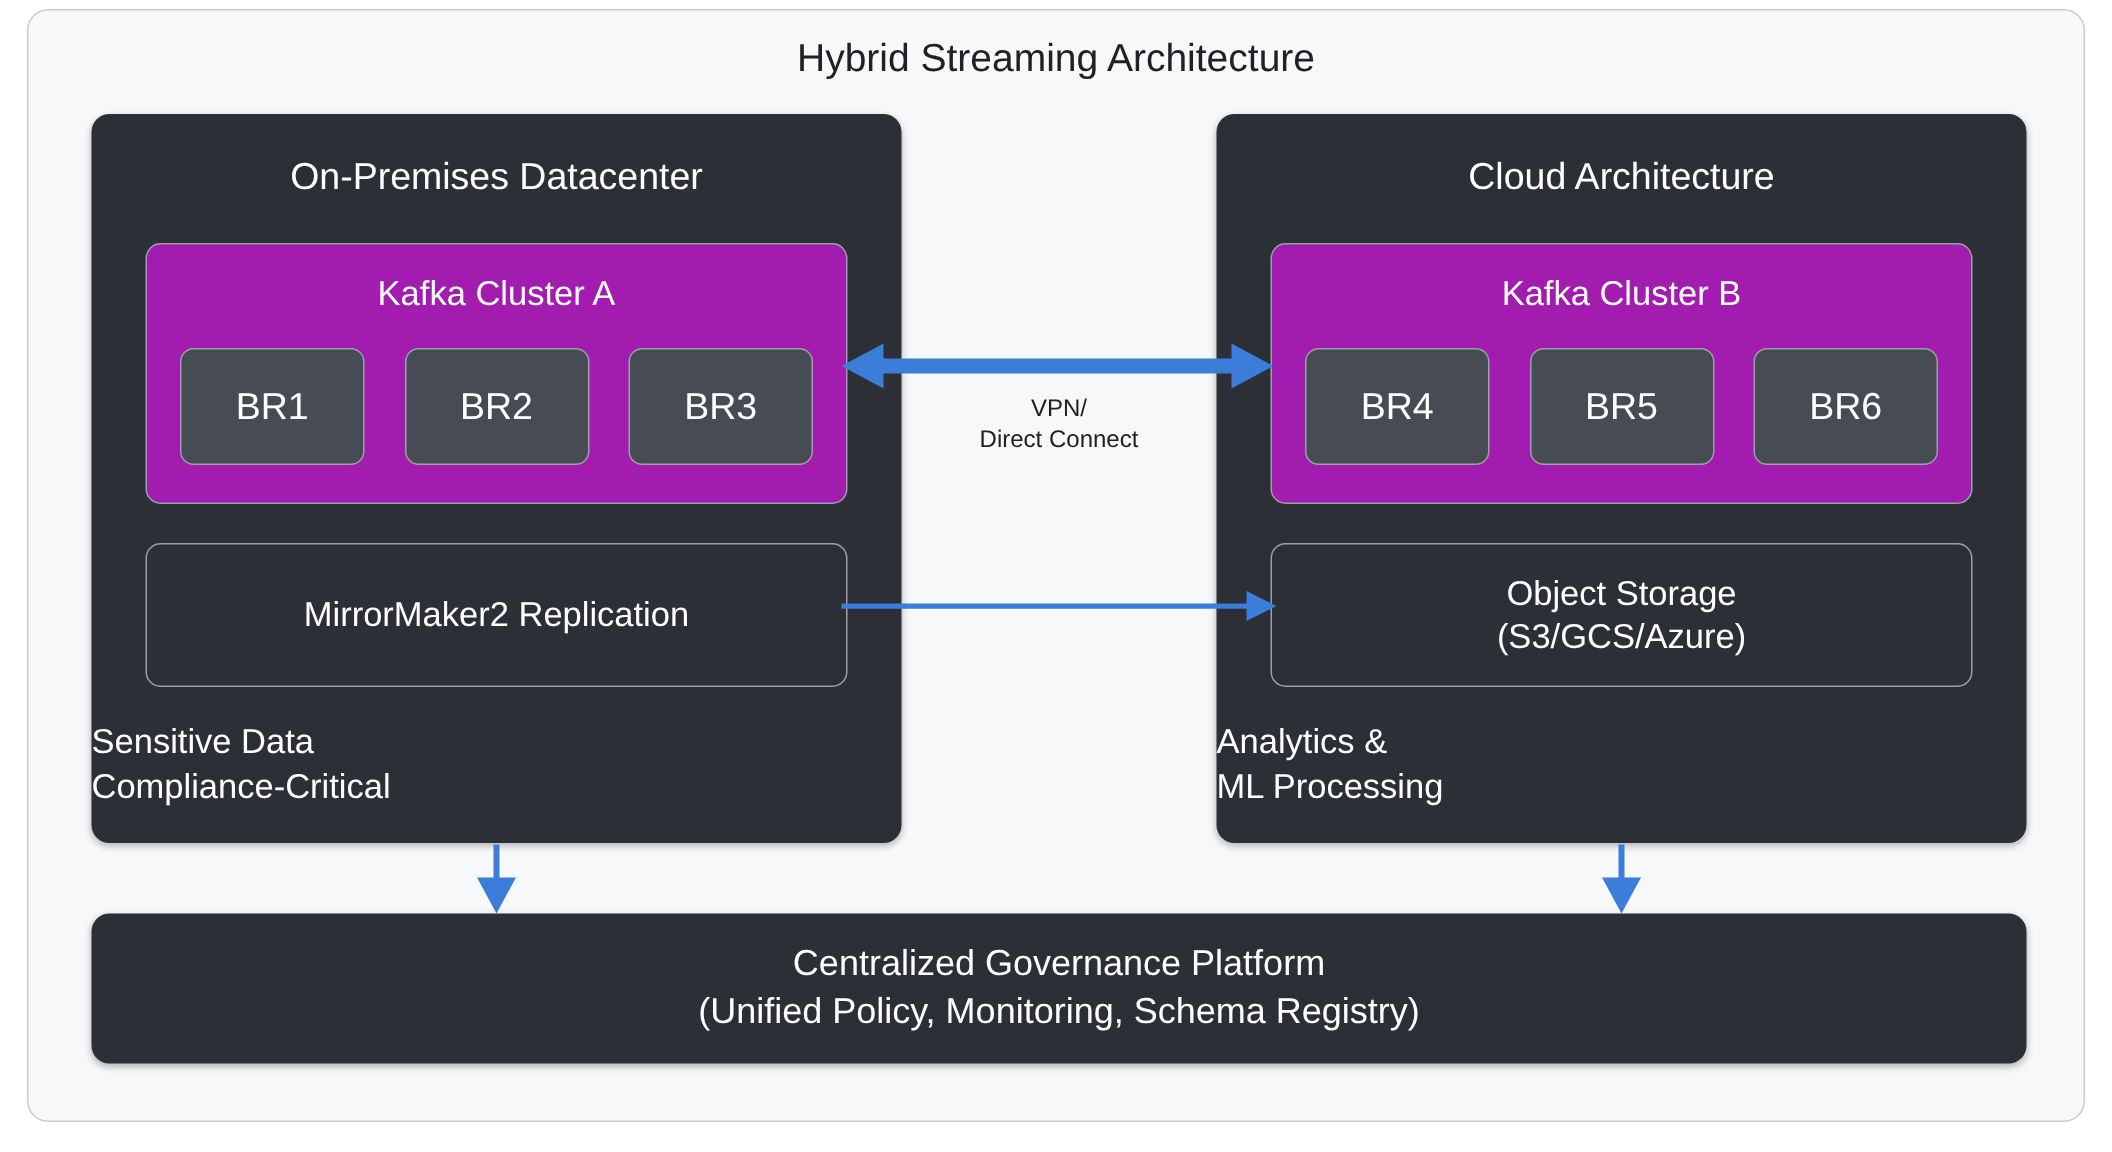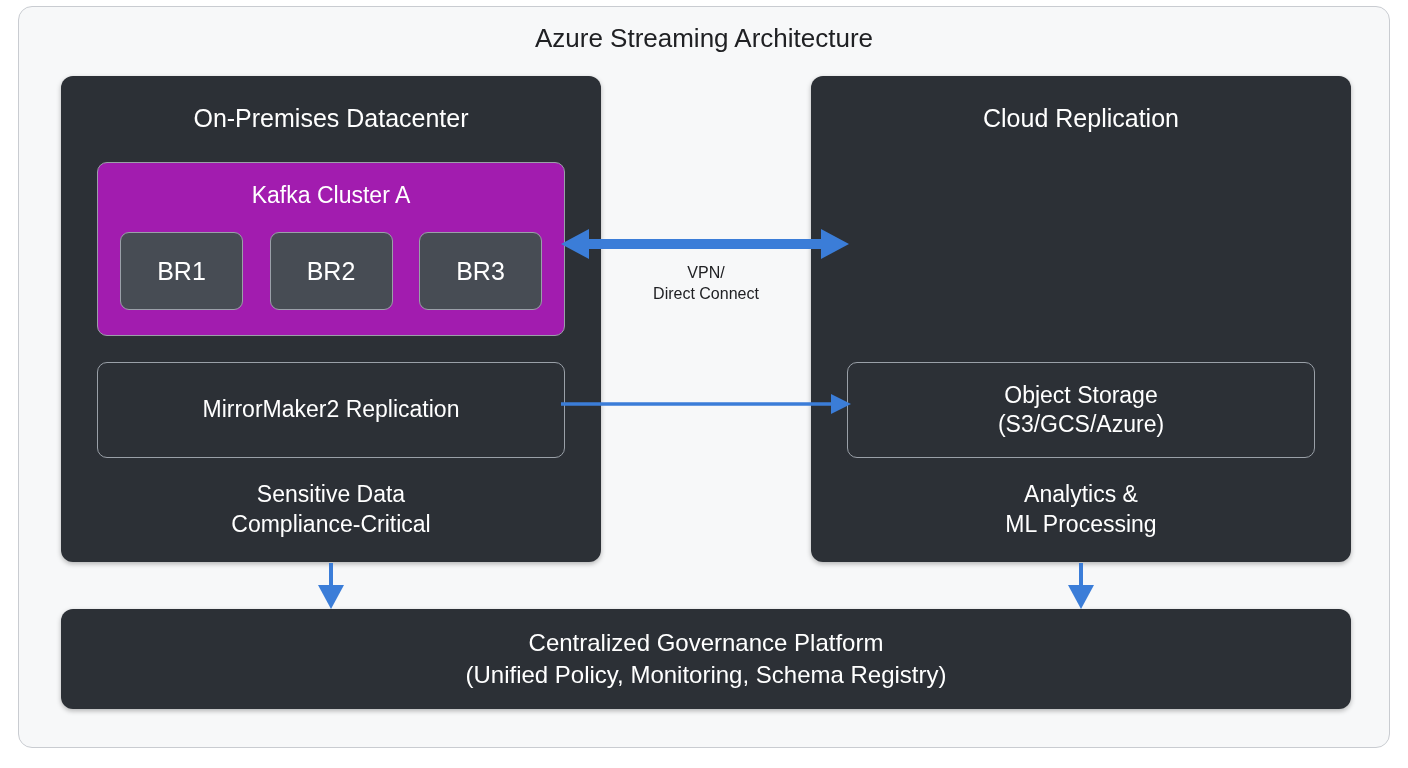--- a/index.html
+++ b/index.html
@@ -92,21 +92,21 @@
     text-align: center;
     font-size: 23px;
     line-height: 1.28;
     color: #ffffff;
     white-space: pre-line;
   }
   
   .zone-caption {
     position: absolute;
     left: 0; bottom: 22px; width: 100%;
-    text-align: center;
+    text-align: left;
     font-size: 23px;
     line-height: 1.33;
     color: #ffffff;
     white-space: pre-line;
   }
   
   #governance-bar {
     position: absolute;
     left: 42px; top: 602px;
     width: 1290px; height: 100px;
@@ -139,43 +139,51 @@
     line-height: 1.32;
     color: #202124;
     white-space: pre-line;
   }
 </style>
 </head>
 <body>
 
 <div id="canvas">
 
-  <div id="page-title">Azure Streaming Architecture</div>
+  <div id="page-title">Hybrid Streaming Architecture</div>
 
   <div class="zone" id="zone-onprem">
     <div class="zone-title">On-Premises Datacenter</div>
 
     <div class="cluster">
       <div class="cluster-title">Kafka Cluster A</div>
       <div class="brokers">
         <div class="broker">BR1</div>
         <div class="broker">BR2</div>
         <div class="broker">BR3</div>
       </div>
     </div>
 
     <div class="service">MirrorMaker2 Replication</div>
 
     <div class="zone-caption">Sensitive Data
 Compliance-Critical</div>
   </div>
 
   <div class="zone" id="zone-cloud">
-    <div class="zone-title">Cloud Replication</div>
-
+    <div class="zone-title">Cloud Architecture</div>
+
+    <div class="cluster">
+      <div class="cluster-title">Kafka Cluster B</div>
+      <div class="brokers">
+        <div class="broker">BR4</div>
+        <div class="broker">BR5</div>
+        <div class="broker">BR6</div>
+      </div>
+    </div>
 
     <div class="service">Object Storage
 (S3/GCS/Azure)</div>
 
     <div class="zone-caption">Analytics &amp;
 ML Processing</div>
   </div>
 
   <svg id="connectors" viewBox="0 0 1372 742">
 

